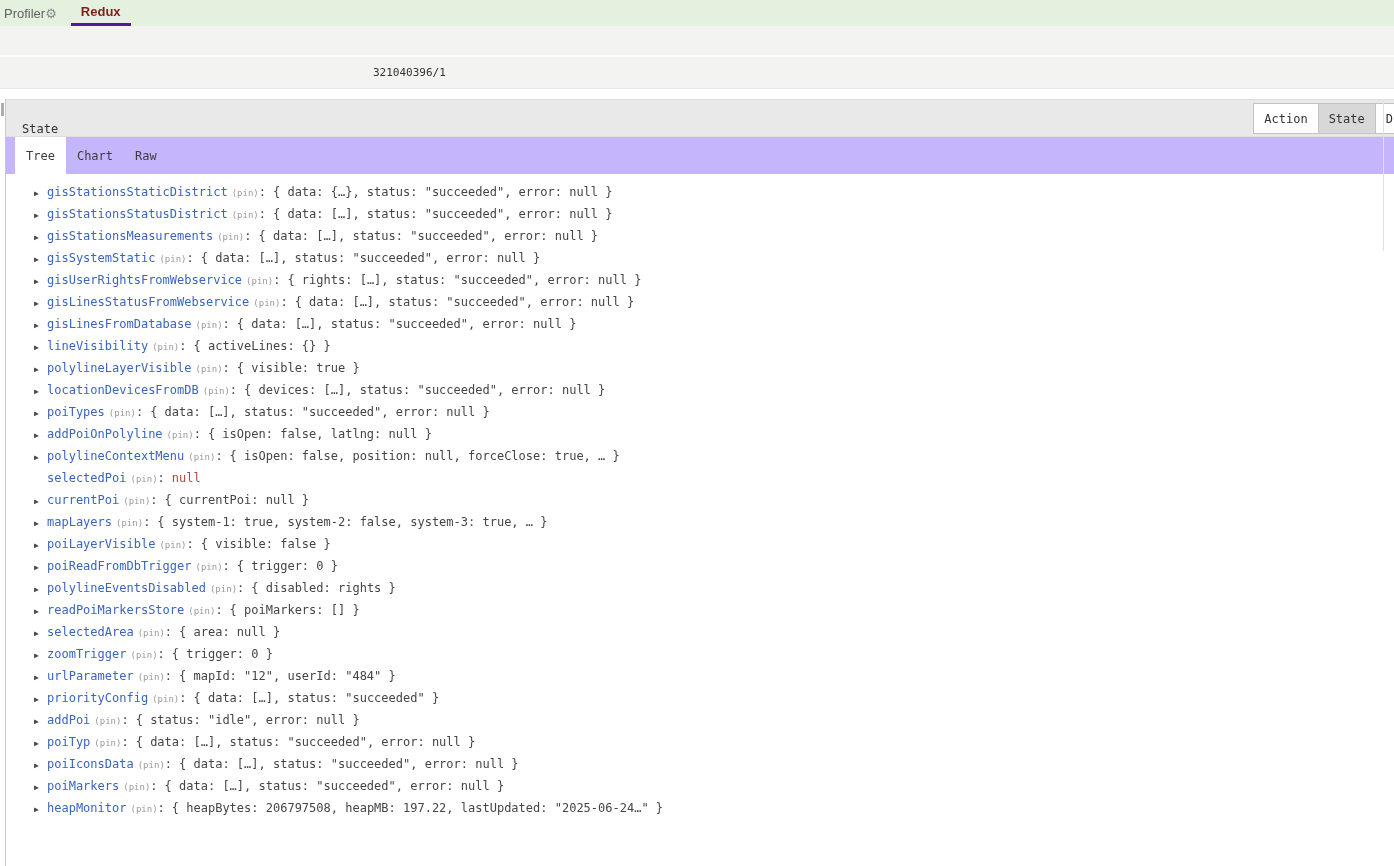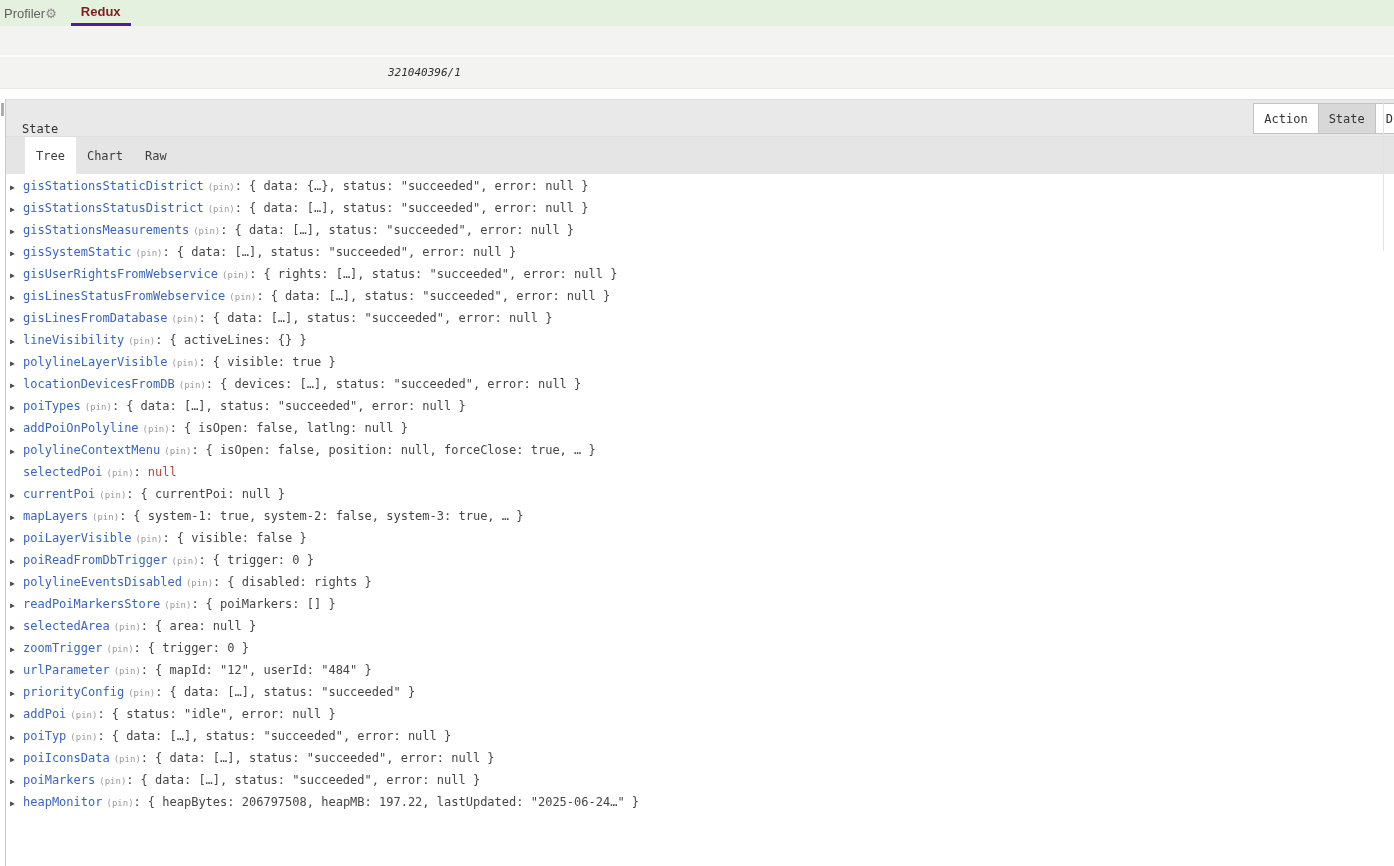--- a/index.html
+++ b/index.html
@@ -10,42 +10,42 @@
   
   .tabbar{height:26px;background:#e5f1df;display:flex;align-items:stretch;font-size:13px;}
   .tab{display:flex;align-items:center;}
   .tab-profiler{padding:0 6px 0 4px;color:#5f5f5f;}
   .gear{font-size:13px;color:#8a8a8a;line-height:1;}
   .tab-redux{margin-left:8px;padding:0 10px;color:#7f1d1d;border-bottom:3px solid #4c1d95;font-weight:bold;}
   
   .strip1{height:29px;background:#f3f3f1;border-bottom:2px solid #fdfdfd;}
   .action-row{height:31px;background:#f3f3f1;border-bottom:1px solid #e7e7e5;position:relative;
     font-family:"DejaVu Sans Mono",monospace;font-size:11px;color:#333;}
-  .action-label{position:absolute;left:388px;top:9px;font-style:italic;}
+  .action-label{position:absolute;left:373px;top:9px;}
   .gap{height:10px;background:#fff;}
   
   .main{display:flex;height:767px;position:relative;}
   .gutter{width:5px;background:#fff;border-right:1px solid #c9c9c9;position:relative;flex:0 0 auto;}
   .gutter-thumb{position:absolute;top:4px;left:1px;width:3px;height:13px;background:#aeaeae;}
   .content{flex:1;min-width:0;display:flex;flex-direction:column;position:relative;}
   .inspector-header{height:36px;flex:0 0 auto;background:#e9e9e9;border-top:1px solid #dcdcdc;
     border-bottom:1px solid #dedede;display:flex;align-items:flex-end;padding-left:16px;
     font-family:"DejaVu Sans Mono",monospace;font-size:12px;color:#333;position:relative;}
   .btn-group{position:absolute;right:-10px;top:3px;display:flex;}
   .vbtn{height:29px;padding:0 10px;background:#fff;border:1px solid #c3c3c3;margin-left:-1px;
     display:flex;align-items:center;font-family:"DejaVu Sans Mono",monospace;font-size:12px;color:#333;}
   .vbtn.active{background:#d8d8d8;}
-  .subtabs{height:37px;flex:0 0 auto;background:#e5e5e5;display:flex;padding-left:19px;
+  .subtabs{height:37px;flex:0 0 auto;background:#c4b5fd;display:flex;padding-left:9px;
     font-family:"DejaVu Sans Mono",monospace;font-size:12px;color:#3c3c3c;}
   .subtab{display:flex;align-items:center;padding:0 11px;}
   .subtab.active{background:#fff;}
   
   .tree{flex:1;background:#fff;padding-top:5px;overflow:hidden;
     font-family:"DejaVu Sans Mono",monospace;font-size:12px;color:#454545;}
-  .tree-row{height:22px;line-height:15px;padding-left:4px;white-space:nowrap;}
+  .tree-row{height:22px;line-height:26px;padding-left:4px;white-space:nowrap;margin-left:24px;}
   .arrow{display:inline-block;width:13px;font-size:8px;color:#4a4a4a;}
   .arrow.hidden{visibility:hidden;}
   .key{color:#3c64c1;}
   .pin{font-size:9px;color:#999;margin-left:4px;}
   .colon{color:#454545;}
   .preview{color:#454545;margin-left:7px;}
   .null-value{color:#b4443e;margin-left:7px;}
   
   .right-divider{position:absolute;right:10px;top:0;width:1px;height:152px;background:#e2e2e2;}
 </style>

